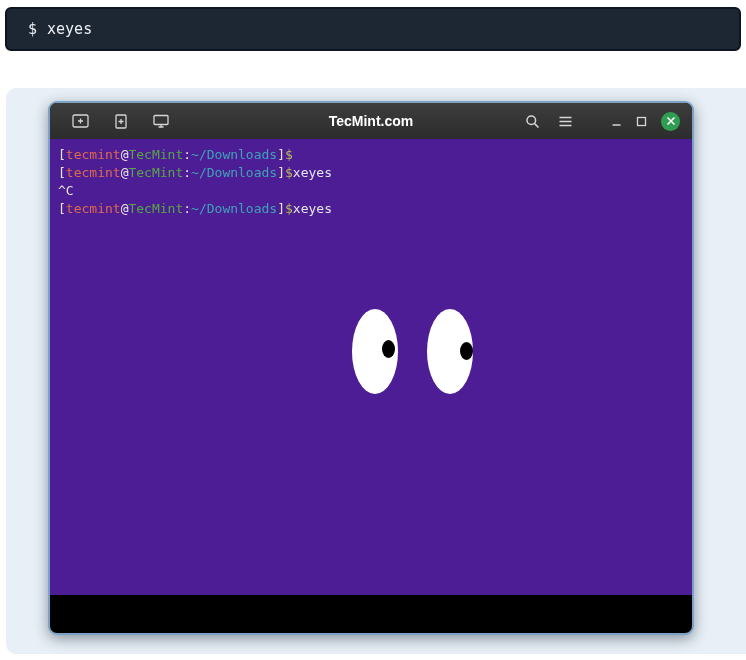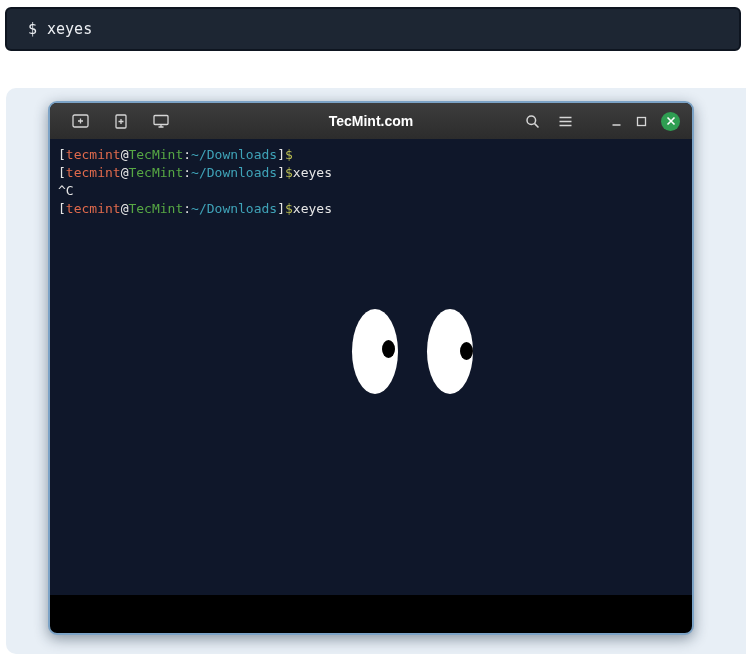--- a/index.html
+++ b/index.html
@@ -43,21 +43,21 @@
   .tb-right { margin-left:auto; display:flex; align-items:center; gap:18px; }
   .win-group { display:flex; align-items:center; gap:14px; margin-left:20px; }
   .tb-icon { display:flex; align-items:center; justify-content:center; cursor:default; }
   .close-btn {
     width:19px; height:19px; border-radius:50%; background:#2f9e52;
     display:flex; align-items:center; justify-content:center;
   }
 
   
   .term-body {
-    position:relative; height:456px; box-sizing:border-box; background:#0f172a;
+    position:relative; height:456px; box-sizing:border-box; background:#4c1d95;
     padding:7px 8px; font-family:"DejaVu Sans Mono", monospace;
     font-size:13px; line-height:18px; color:#e6e6e6;
   }
   .term-line { white-space:pre; }
 
   
   .xeyes { position:absolute; left:0; top:0; right:0; bottom:0; }
   .eye { position:absolute; background:#ffffff; border-radius:50%; }
   .eye-left  { left:302px; top:170px; width:46px; height:85px; }
   .eye-right { left:377px; top:170px; width:46px; height:85px; }

